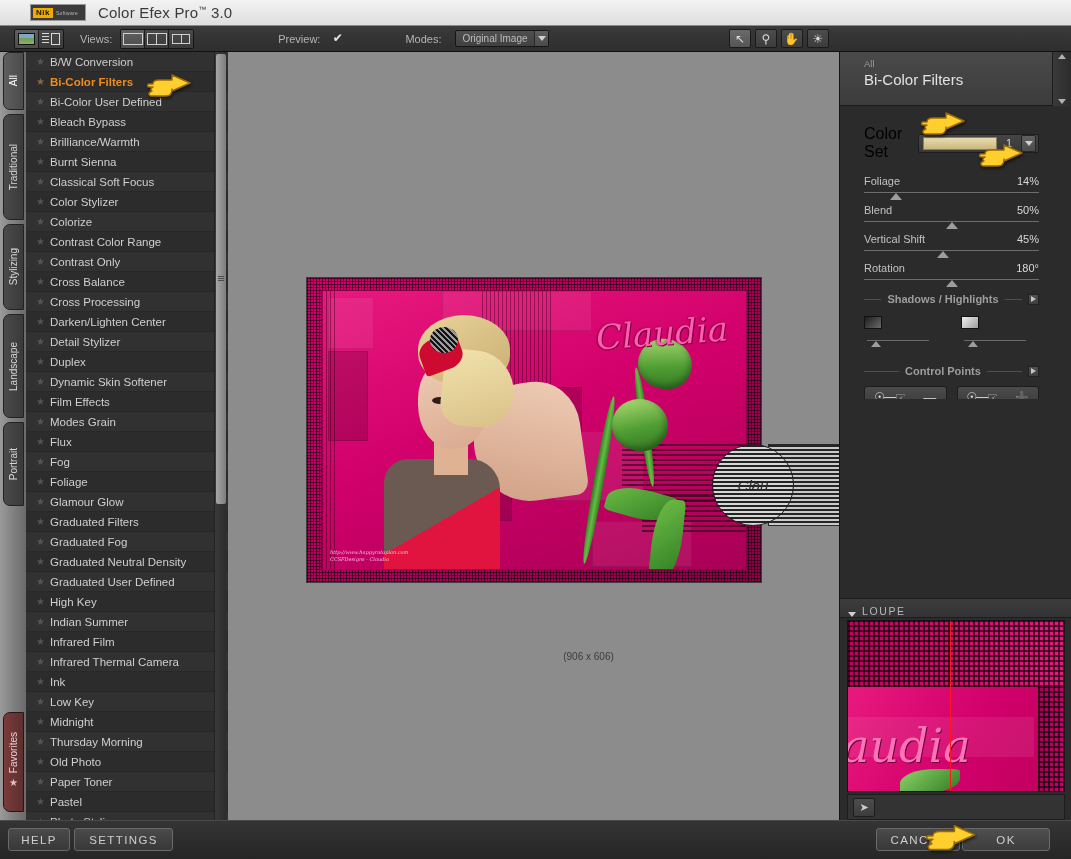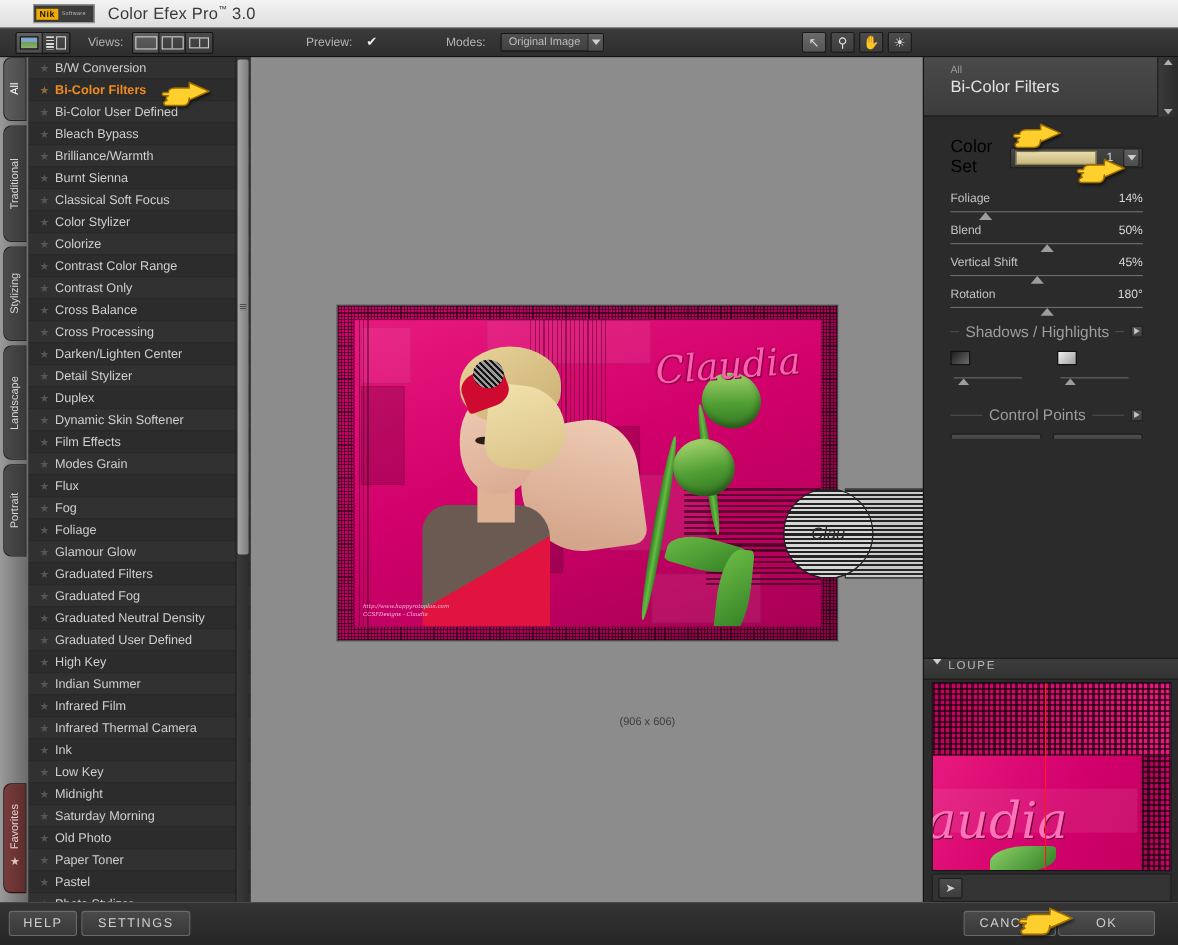--- a/index.html
+++ b/index.html
@@ -267,21 +267,21 @@
     background: linear-gradient(#e9dcb0,#c9b87c); border: 1px solid #8d8352; }
   #colorset-num { color:#d6d6d6; font-size: 11px; width: 24px; text-align:center; }
   #colorset-arrow { width: 15px; height: 17px; background: linear-gradient(#606060,#4c4c4c);
     border:1px solid #262626; border-radius:2px; display:flex;align-items:center;justify-content:center; }
 
   .section {
     margin-top: 8px; position: relative; padding-top: 2px;
   }
   .sec-head { display:flex; align-items:center; gap:6px; }
   .sec-head .sline { flex: 1; height:1px; background:#4e4e4e; }
-  .sec-head .stitle { color:#9d9d9d; font-size: 14px; white-space:nowrap; }
+  .sec-head .stitle { color:#9d9d9d; font-size: 11px; white-space:nowrap;font-weight:bold; }
   .sec-exp { width: 11px; height: 11px; background: linear-gradient(#4f4f4f,#3f3f3f);
     border:1px solid #222; display:flex;align-items:center;justify-content:center; cursor:pointer; }
   .caret-r { width:0;height:0;border-top:3.5px solid transparent;
     border-bottom:3.5px solid transparent;border-left:5px solid #c4c4c4; }
   .sh-row { display:flex; gap: 18px; margin-top: 8px; }
   .sh-unit { flex:1; }
   .sh-sw { width: 18px; height: 13px; border: 1px solid #111; display:inline-block;
     vertical-align: middle; }
   .sh-sw.dark { background: linear-gradient(135deg,#1d1d1d,#6a6a6a); }
   .sh-sw.light{ background: linear-gradient(135deg,#f0f0f0,#9d9d9d); }
@@ -302,21 +302,21 @@
     border-bottom:1px solid #1c1c1c;
     display:flex; align-items:center; padding-left: 8px; gap:6px; cursor:pointer;
   }
   #qss .lbl { color:#b8b8b8; font-size:10.5px; letter-spacing: 1.6px; }
   #qss-body { position:absolute; left:0; top:347px; width:213px; height: 205px; background:#2b2b2b; }
 
   #loupe-head {
     position:absolute; left:0; top: 546px; width: 232px; height: 20px;
     background: linear-gradient(#3d3d3d,#333); border-top:1px solid #1c1c1c;
     border-bottom:1px solid #1c1c1c;
-    display:flex; align-items:flex-start; padding-left: 8px; gap:6px; cursor:pointer;
+    display:flex; align-items:flex-end; padding-left: 8px; gap:6px; cursor:pointer;
   }
   #loupe-head .lbl { color:#b8b8b8; font-size:10.5px; letter-spacing: 1.6px; }
   #loupe-view { position:absolute; left: 7px; top: 568px; width: 218px; height: 172px;
     overflow: hidden; border: 1px solid #151515; }
   #loupe-crosshair { position:absolute; left: 102px; top: 0; width: 1px; height: 172px;
     background: #ff1a1a; z-index: 5; }
   #loupe-foot { position:absolute; left: 7px; top: 742px; width: 218px; height: 26px;
     background: #333; border:1px solid #1d1d1d; display:flex; align-items:center; padding-left:5px; }
   #loupe-pin { width: 22px; height: 19px; background: linear-gradient(#4d4d4d,#3c3c3c);
     border:1px solid #1d1d1d; border-radius:2px; display:flex; align-items:center;
@@ -569,21 +569,21 @@
       <div class="frow">
         <span class="star">★</span>
         <span class="fname">Low Key</span>
       </div>
       <div class="frow">
         <span class="star">★</span>
         <span class="fname">Midnight</span>
       </div>
       <div class="frow">
         <span class="star">★</span>
-        <span class="fname">Saturday Morning</span>
+        <span class="fname">Thursday Morning</span>
       </div>
       <div class="frow">
         <span class="star">★</span>
         <span class="fname">Old Photo</span>
       </div>
       <div class="frow">
         <span class="star">★</span>
         <span class="fname">Paper Toner</span>
       </div>
       <div class="frow">

